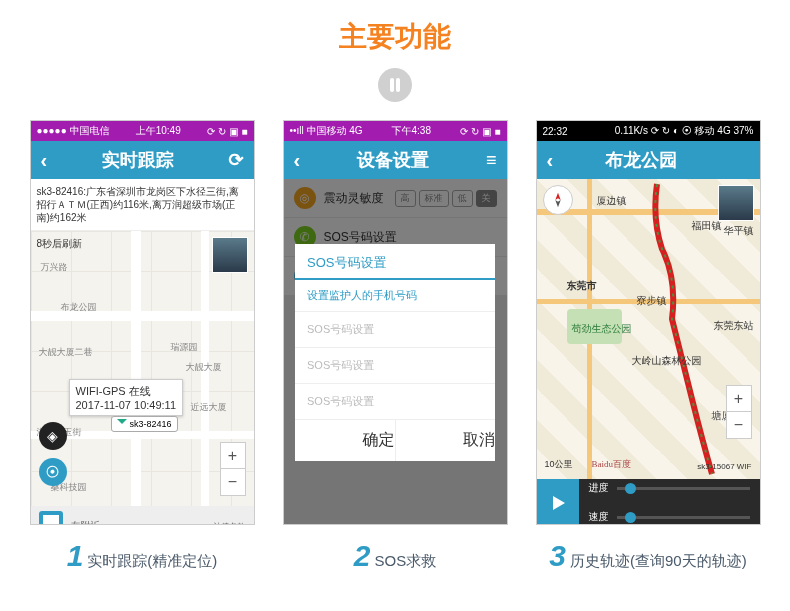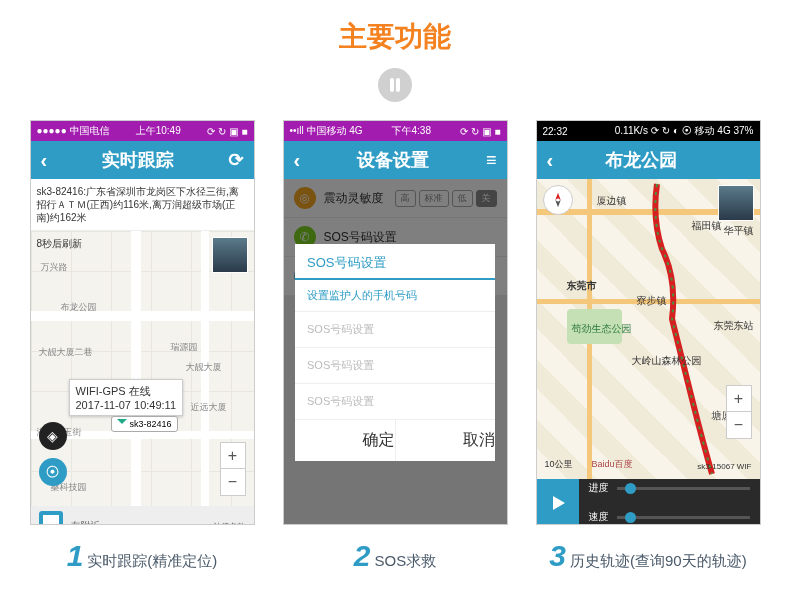--- a/index.html
+++ b/index.html
@@ -70,21 +70,21 @@
 .track-path { position: absolute; }
 .city-label { position: absolute; font-size: 10px; color: #333; }
 .player { background: #2a2a2a; height: 47px; display: flex; align-items: center; }
 .play-btn { width: 42px; height: 47px; background: #2e9cc5; display: flex; align-items: center; justify-content: center; }
 .play-btn svg { width: 20px; height: 20px; fill: #fff; }
 .sliders { flex: 1; padding: 4px 10px; }
 .slider-row { display: flex; align-items: center; gap: 8px; color: #fff; font-size: 10px; margin: 15px 0; }
 .slider-track { flex: 1; height: 3px; background: #555; position: relative; }
 .slider-knob { position: absolute; left: 8px; top: -4px; width: 11px; height: 11px; border-radius: 50%; background: #2e9cc5; }
 .scale-bar { position: absolute; bottom: 8px; left: 8px; font-size: 9px; color: #333; }
-.baidu { position: absolute; bottom: 8px; left: 55px; font-size: 9px; color: #a44; }
+.baidu { position: absolute; bottom: 8px; left: 55px; font-size: 9px; color: #a44; font-family: Liberation Serif, serif; }
 
 .caption { display: flex; align-items: baseline; justify-content: center; margin-top: 14px; gap: 4px; }
 .caption .num { color: #2e9cc5; font-size: 30px; font-weight: bold; font-style: italic; }
 .caption .txt { color: #4a5a6a; font-size: 15px; }
 .green-patch { position: absolute; background: #c5e0b4; border-radius: 4px; }
 .orange-road { position: absolute; background: #f5c77a; }
 </style>
 </head>
 <body>
 

